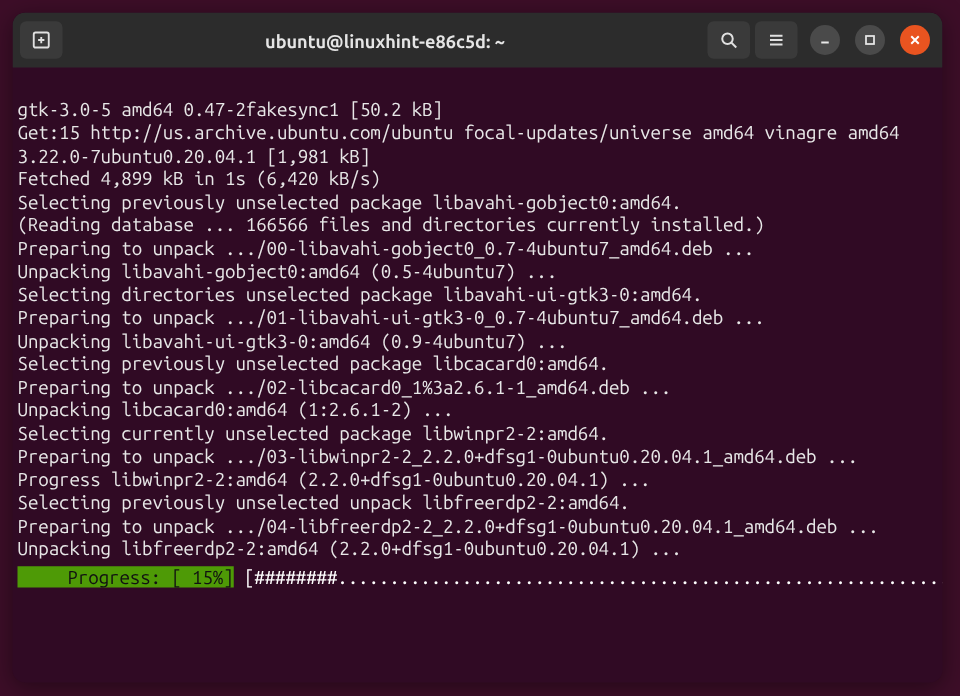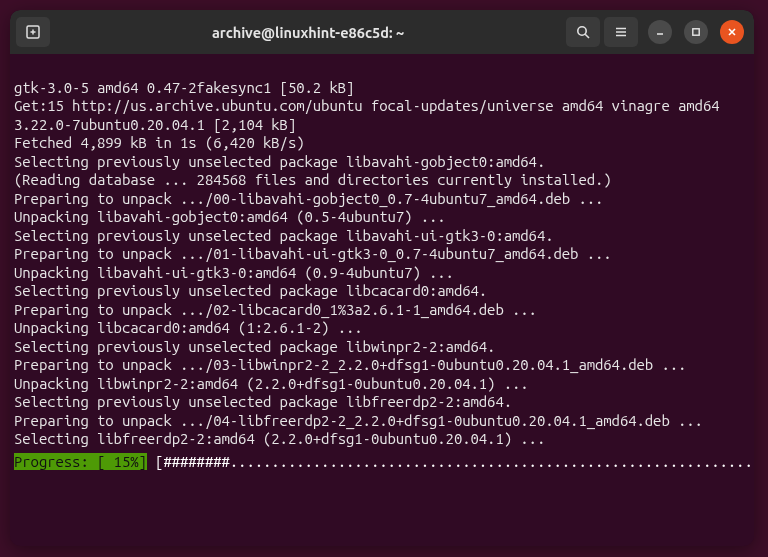--- a/index.html
+++ b/index.html
@@ -84,37 +84,38 @@
       white-space: pre;
       letter-spacing: -0.1px;
     }
     .progress-line {
       margin-top: 4px;
     }
     .progress-label {
       background: #4e9a06;
       color: #111;
       font-weight: normal;
+      padding-left: 40px;
     }
     .progress-bar-wrap {
       color: #ffffff;
     }
   </style>
 </head>
 <body>
 
 <div class="window">
   <div class="titlebar">
     <div class="tb-btn">
       <svg viewBox="0 0 16 16" fill="none" stroke="currentColor" stroke-width="1.5">
         <rect x="2" y="2" width="12" height="12" rx="1.5"></rect>
         <path d="M8 5.5 v5 M5.5 8 h5"></path>
       </svg>
     </div>
-    <div class="title">archive@linuxhint-e86c5d: ~</div>
+    <div class="title">ubuntu@linuxhint-e86c5d: ~</div>
     <div class="tb-btn">
       <svg viewBox="0 0 16 16" fill="none" stroke="currentColor" stroke-width="1.6">
         <circle cx="7" cy="7" r="4.2"></circle>
         <path d="M10.2 10.2 L14 14"></path>
       </svg>
     </div>
     <div class="tb-btn">
       <svg viewBox="0 0 16 16" fill="none" stroke="currentColor" stroke-width="1.6">
         <path d="M3 4.5 h10 M3 8 h10 M3 11.5 h10"></path>
       </svg>
@@ -133,32 +134,32 @@
       <div class="wc-btn close">
         <svg viewBox="0 0 10 10" stroke="#fff" stroke-width="1.6">
             <path d="M2 2 L8 8 M8 2 L2 8"></path>
           </svg>
       </div>
     </div>
   </div>
 
   <div class="terminal-body">
 <span>gtk-3.0-5 amd64 0.47-2fakesync1 [50.2 kB]</span>
-<span style="white-space:pre-wrap;display:inline-block;width:738px;">Get:15 http://us.archive.ubuntu.com/ubuntu focal-updates/universe amd64 vinagre amd64 3.22.0-7ubuntu0.20.04.1 [2,104 kB]</span>
+<span style="white-space:pre-wrap;display:inline-block;width:738px;">Get:15 http://us.archive.ubuntu.com/ubuntu focal-updates/universe amd64 vinagre amd64 3.22.0-7ubuntu0.20.04.1 [1,981 kB]</span>
 <span>Fetched 4,899 kB in 1s (6,420 kB/s)</span>
 <span>Selecting previously unselected package libavahi-gobject0:amd64.</span>
-<span>(Reading database ... 284568 files and directories currently installed.)</span>
+<span>(Reading database ... 166566 files and directories currently installed.)</span>
 <span>Preparing to unpack .../00-libavahi-gobject0_0.7-4ubuntu7_amd64.deb ...</span>
 <span>Unpacking libavahi-gobject0:amd64 (0.5-4ubuntu7) ...</span>
-<span>Selecting previously unselected package libavahi-ui-gtk3-0:amd64.</span>
+<span>Selecting directories unselected package libavahi-ui-gtk3-0:amd64.</span>
 <span>Preparing to unpack .../01-libavahi-ui-gtk3-0_0.7-4ubuntu7_amd64.deb ...</span>
 <span>Unpacking libavahi-ui-gtk3-0:amd64 (0.9-4ubuntu7) ...</span>
 <span>Selecting previously unselected package libcacard0:amd64.</span>
 <span>Preparing to unpack .../02-libcacard0_1%3a2.6.1-1_amd64.deb ...</span>
 <span>Unpacking libcacard0:amd64 (1:2.6.1-2) ...</span>
-<span>Selecting previously unselected package libwinpr2-2:amd64.</span>
+<span>Selecting currently unselected package libwinpr2-2:amd64.</span>
 <span style="white-space:pre-wrap;display:inline-block;width:738px;">Preparing to unpack .../03-libwinpr2-2_2.2.0+dfsg1-0ubuntu0.20.04.1_amd64.deb ...</span>
-<span>Unpacking libwinpr2-2:amd64 (2.2.0+dfsg1-0ubuntu0.20.04.1) ...</span>
-<span>Selecting previously unselected package libfreerdp2-2:amd64.</span>
+<span>Progress libwinpr2-2:amd64 (2.2.0+dfsg1-0ubuntu0.20.04.1) ...</span>
+<span>Selecting previously unselected unpack libfreerdp2-2:amd64.</span>
 <span style="white-space:pre-wrap;display:inline-block;width:738px;">Preparing to unpack .../04-libfreerdp2-2_2.2.0+dfsg1-0ubuntu0.20.04.1_amd64.deb ...</span>
-<span>Selecting libfreerdp2-2:amd64 (2.2.0+dfsg1-0ubuntu0.20.04.1) ...</span>
+<span>Unpacking libfreerdp2-2:amd64 (2.2.0+dfsg1-0ubuntu0.20.04.1) ...</span>
 <div class="progress-line"><span class="progress-label">Progress: [ 15%]</span><span class="progress-bar-wrap"> [########.................................................................] </span></div></div>
 </div>
 
 </body></html>

